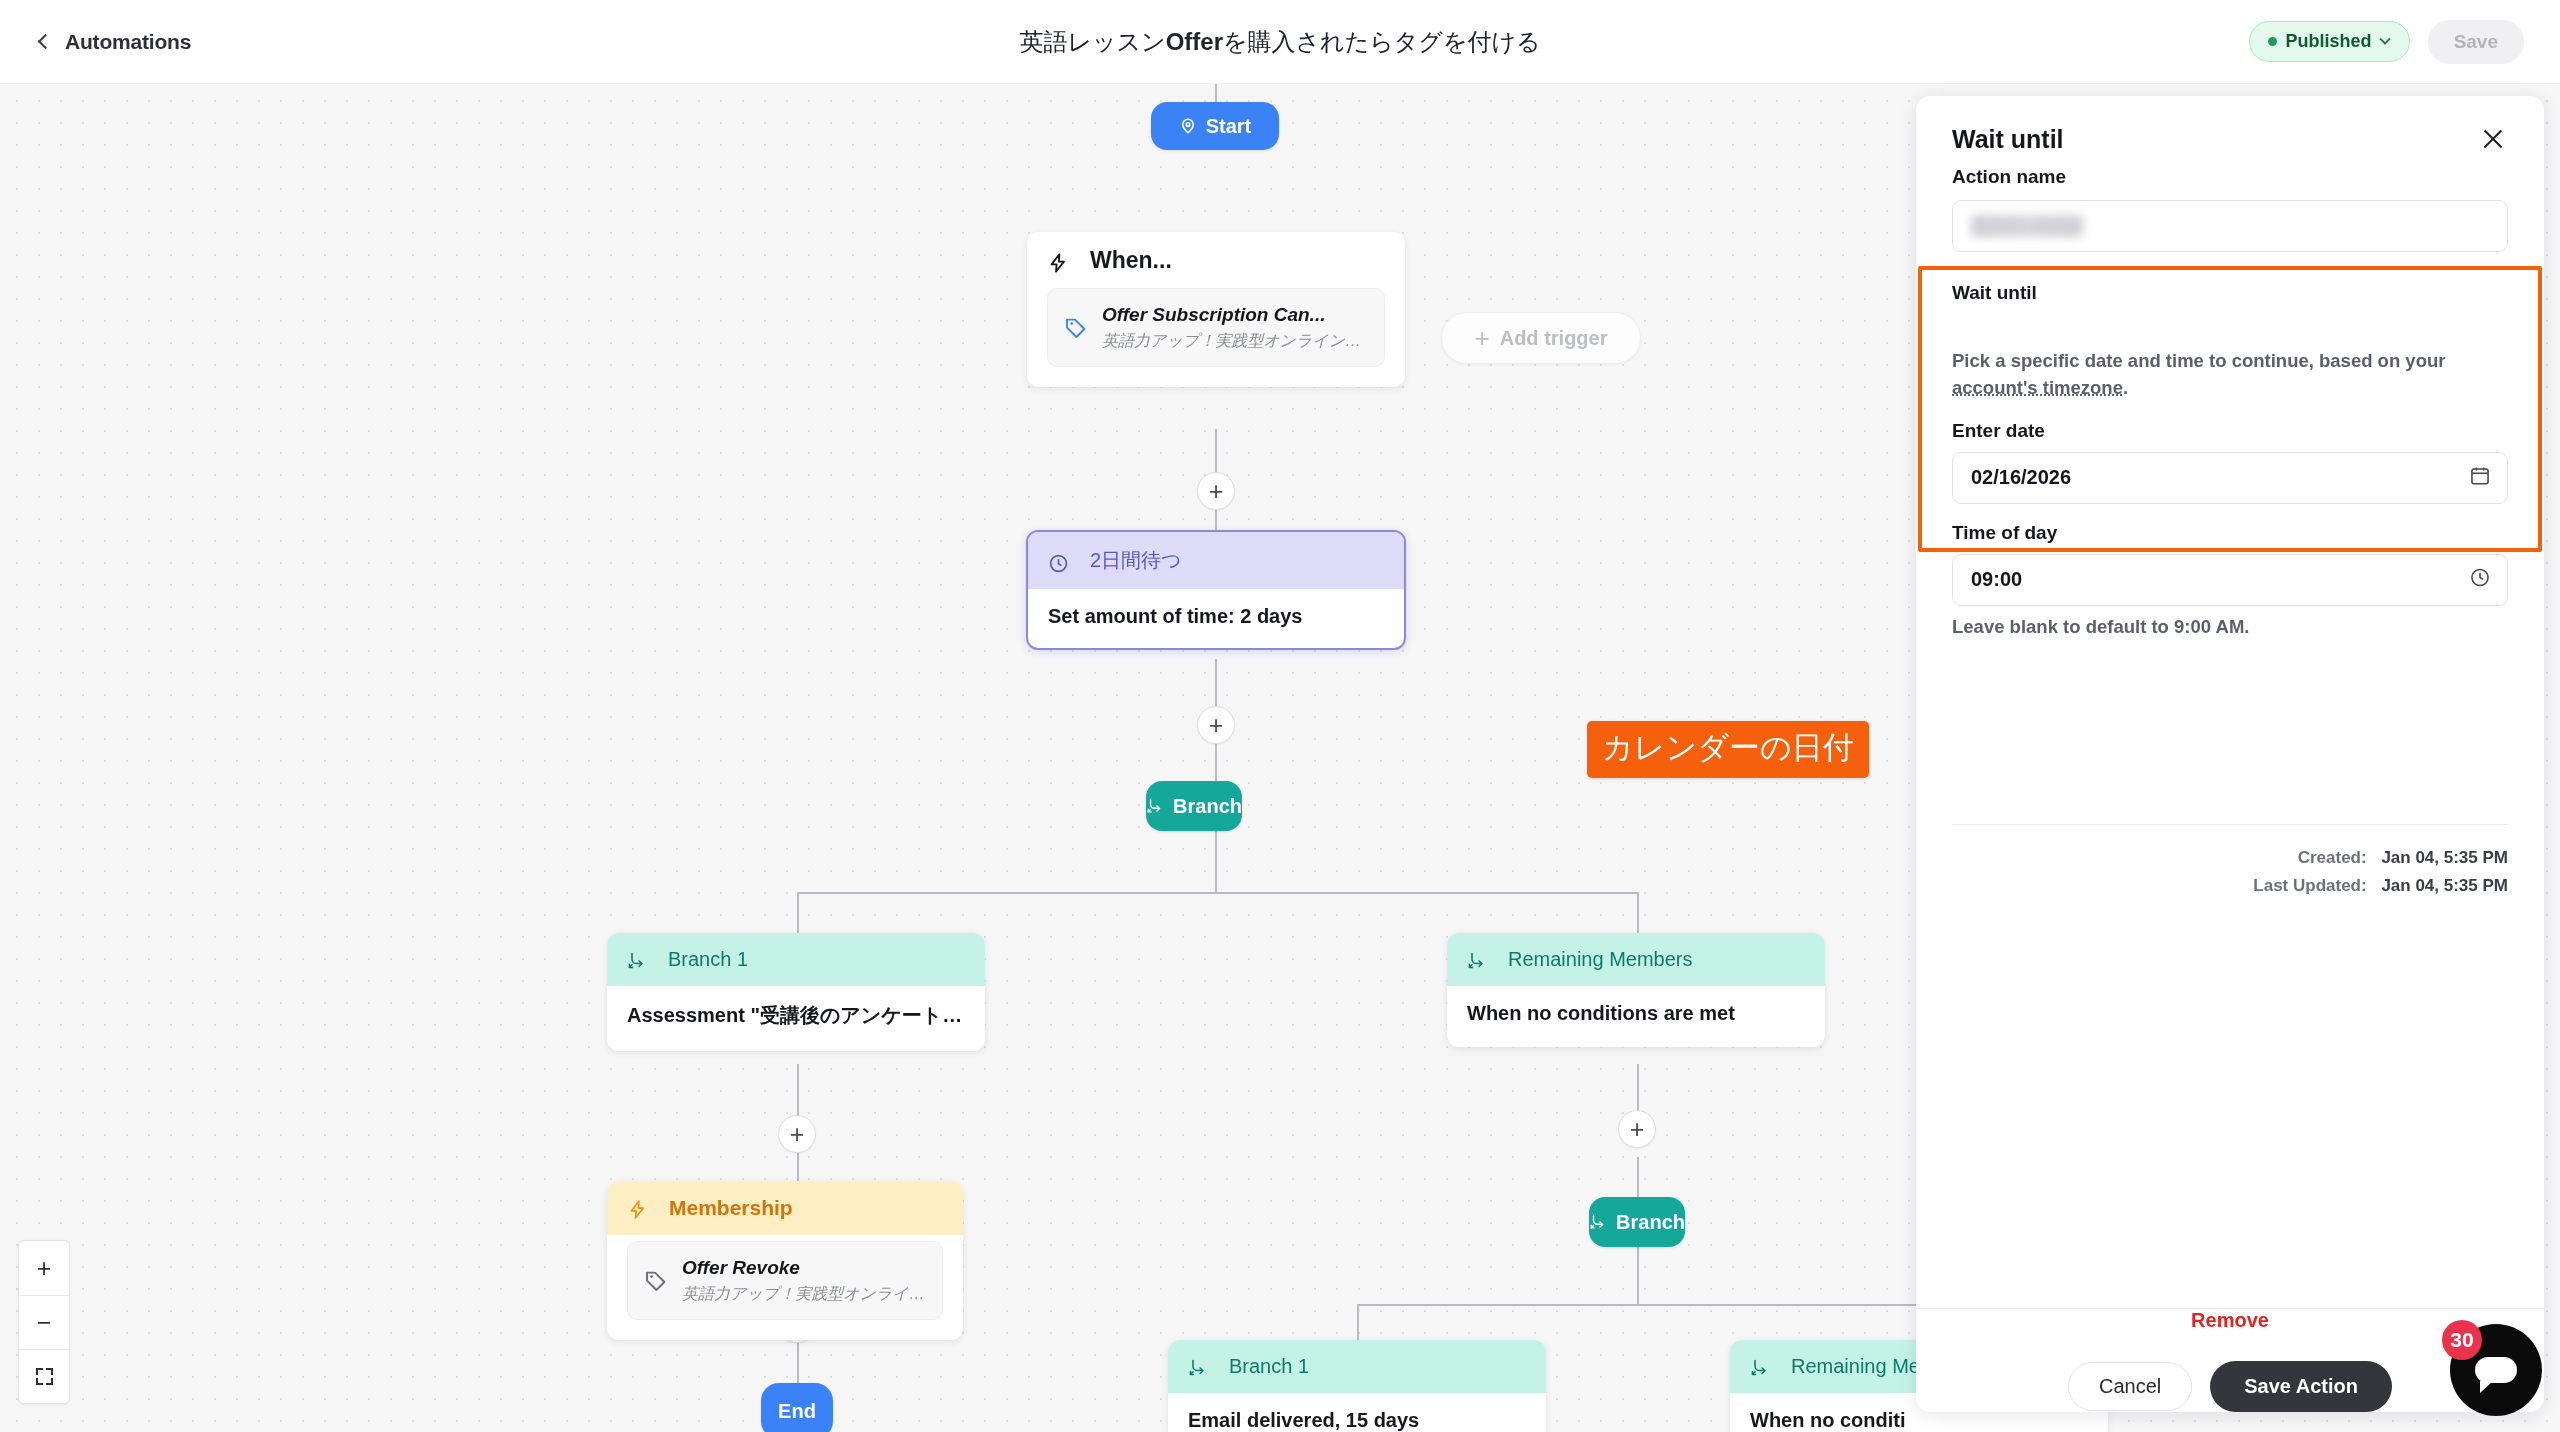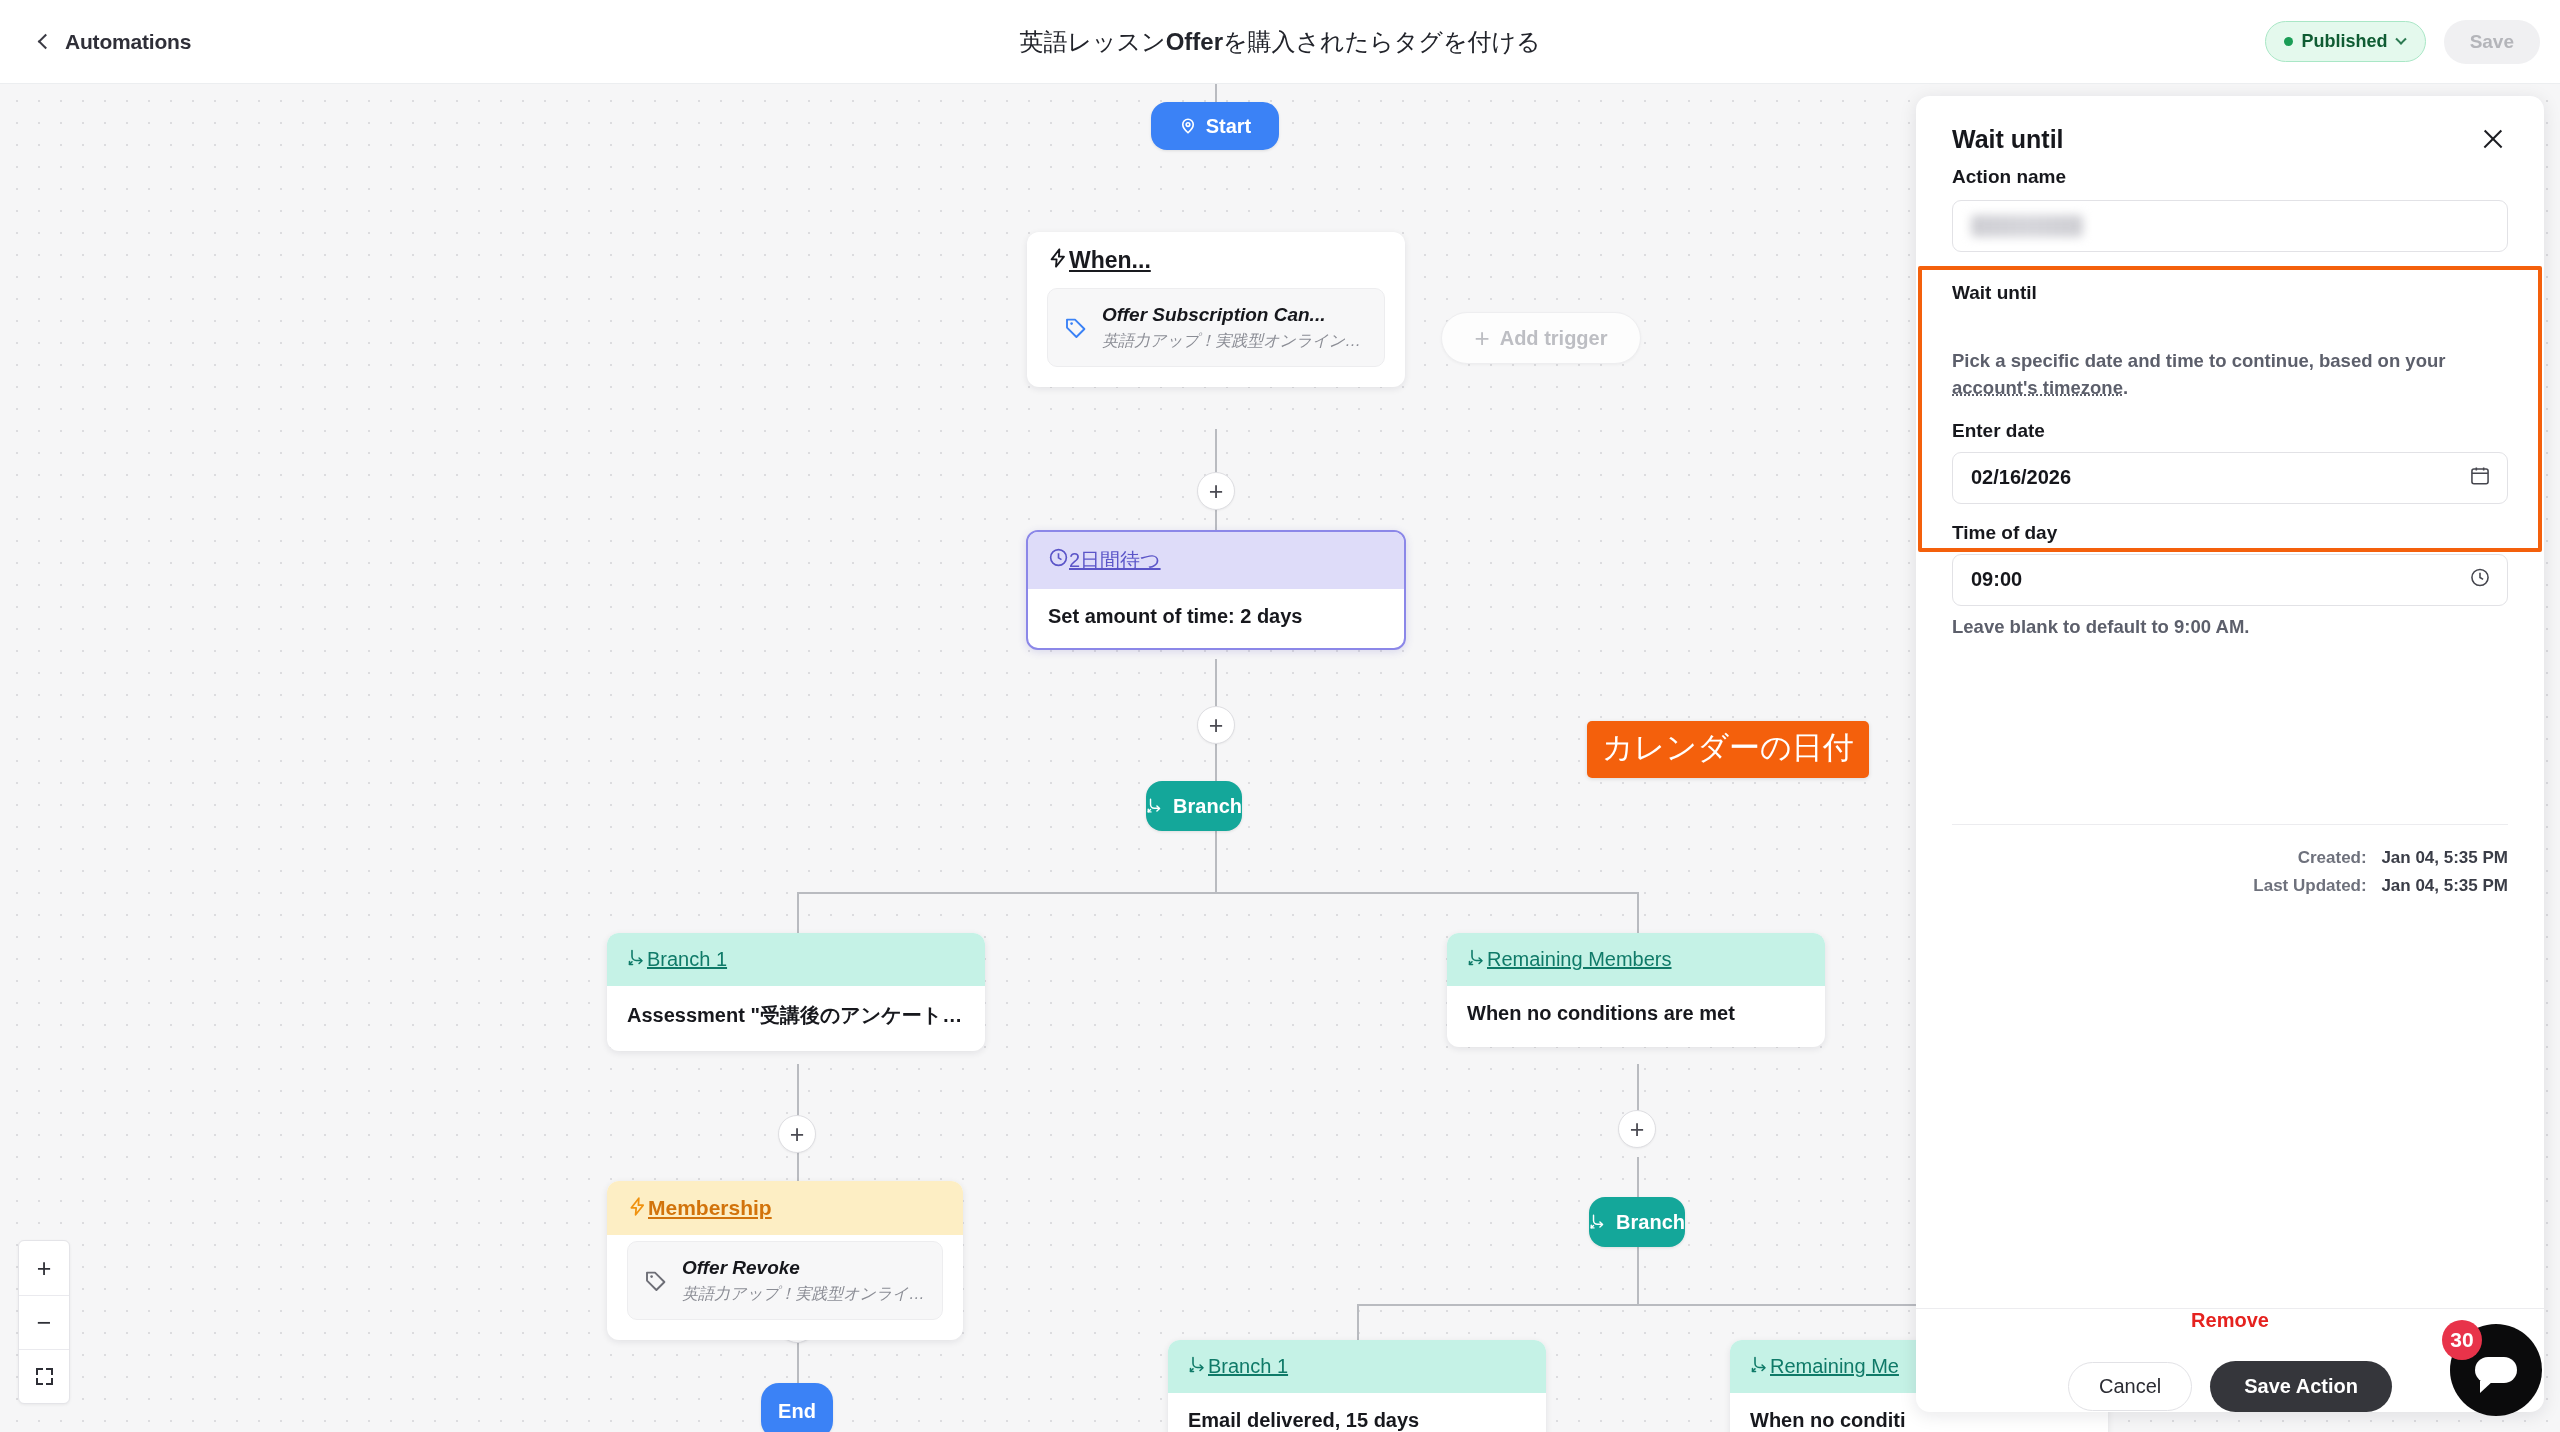--- a/index.html
+++ b/index.html
@@ -24,21 +24,21 @@
     width: 11px; height: 11px; border-left: 2.5px solid #3b3b44;
     border-bottom: 2.5px solid #3b3b44; transform: rotate(45deg);
   }
   .back-text { font-size: 21px; font-weight: 700; color: #2f2f38; letter-spacing: -0.2px; }
   .doc-title {
     position: absolute; left: 50%; transform: translateX(-50%);
     font-size: 24px; font-weight: 400; color: #22242b; white-space: nowrap;
   }
   .doc-title b { font-weight: 800; }
   .topbar-right {
-    position: absolute; right: 20px; display: flex; align-items: center; gap: 18px;
+    position: absolute; right: 36px; display: flex; align-items: center; gap: 18px;
   }
   .pill-published {
     display: flex; align-items: center; gap: 9px;
     background: #e4f9ed; border: 1.5px solid #a9e7c6; border-radius: 999px;
     padding: 9px 20px 9px 18px; cursor: pointer;
   }
   .dot-green { width: 9px; height: 9px; border-radius: 50%; background: #1a9d56; }
   .pill-published .lbl { font-size: 18px; font-weight: 800; color: #0f5c33; }
   .chev-down-sm {
     width: 8px; height: 8px; border-right: 2px solid #2c7a52;
@@ -79,22 +79,22 @@
   .cap-start { background: #3b82f6; width: 128px; height: 48px; }
   .cap-end   { background: #3b82f6; width: 72px;  height: 56px; border-radius: 18px; }
   .cap-branch{ background: #14a79a; width: 96px;  height: 50px; }
 
   .card {
     position: absolute; background: #fff; border-radius: 12px;
     box-shadow: 0 2px 7px rgba(20,20,40,.09); z-index: 6; cursor: pointer;
     overflow: hidden;
   }
   .card-head {
-    display: flex; align-items: flex-start; gap: 0;
-    padding: 15px 20px; font-size: 20px; font-weight: 700; text-decoration: underline;
+    display: flex; align-items: flex-end; gap: 21px;
+    padding: 15px 20px; font-size: 20px; font-weight: 700;
   }
   .card-body { padding: 4px 20px 20px 20px; }
 
   
   .card-trigger { left: 1027px; top: 148px; width: 378px; }
   .card-trigger .card-head { font-size: 23px; font-weight: 800; color: #191a1f; padding-bottom: 10px; }
   .inner-box {
     display: flex; align-items: center; gap: 14px;
     background: #f7f7f8; border: 1px solid #ededef; border-radius: 10px;
     padding: 14px 16px;

